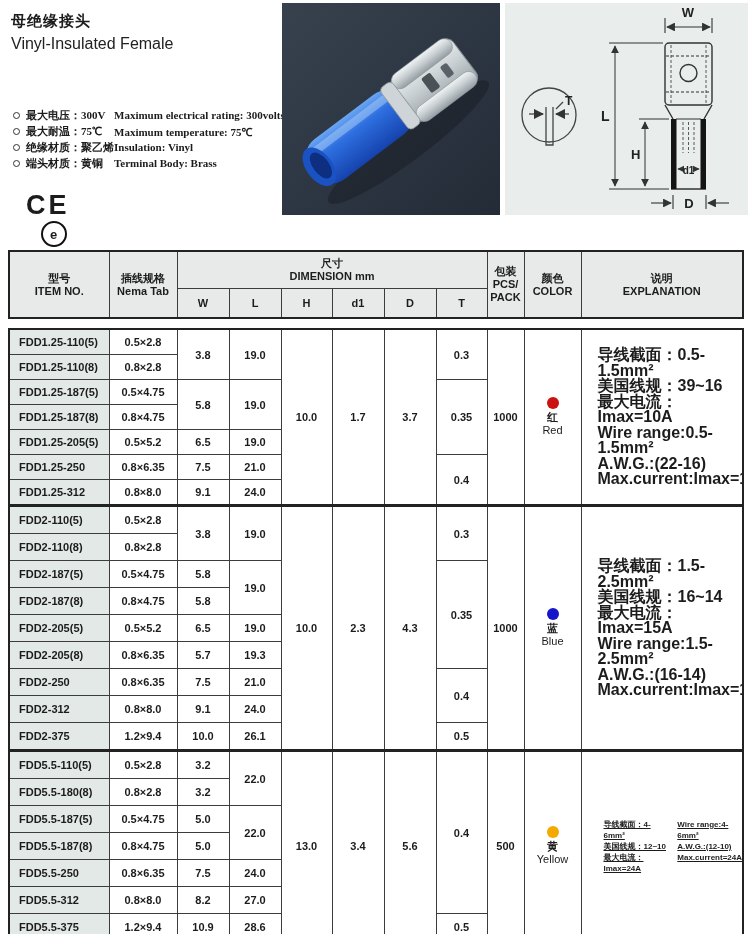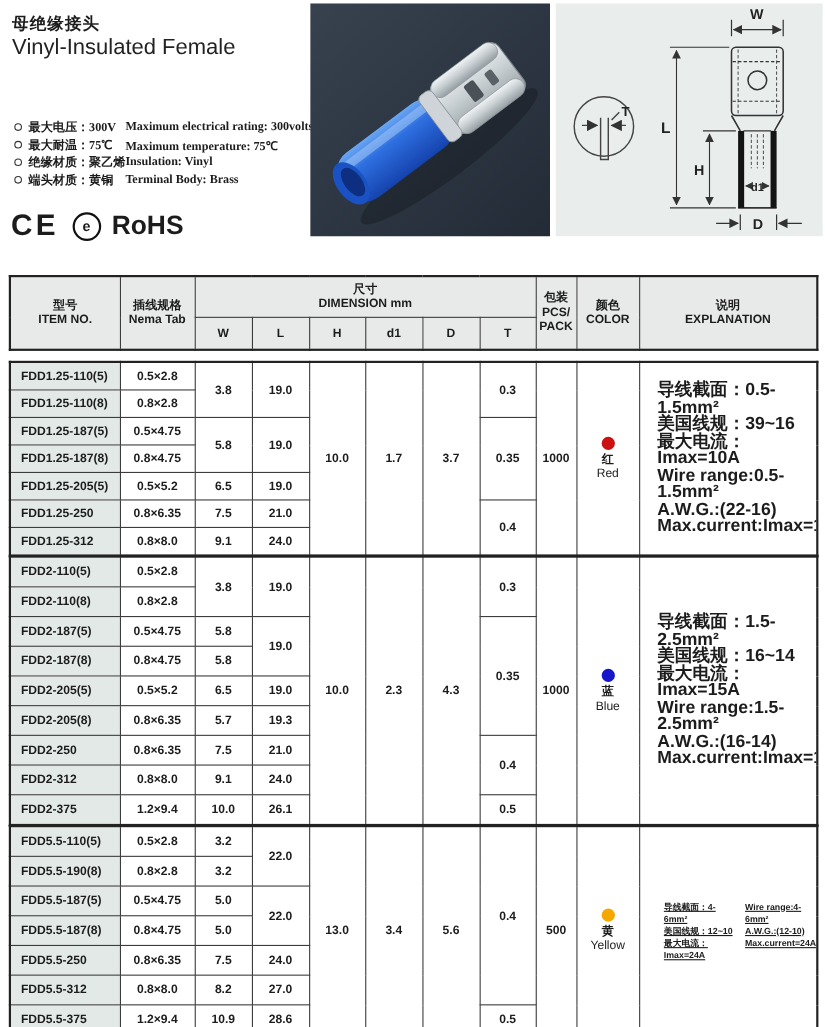--- a/index.html
+++ b/index.html
@@ -1,27 +1,27 @@
 <!DOCTYPE html>
 <html><head>
 <meta charset="utf-8">
 <style>
   html,body{margin:0;padding:0;background:#fff;}
   .page{position:relative;width:750px;height:934px;background:#fff;overflow:hidden;
         font-family:"Liberation Sans","DejaVu Sans",sans-serif;color:#1c1c1c;}
   
   .title-block{position:absolute;left:11px;top:12px;}
   .title-cn{font-size:15px;font-weight:bold;letter-spacing:1px;}
-  .title-en{font-size:20px;line-height:25px;color:#222;}
+  .title-en{font-size:16px;line-height:25px;color:#222;}
   .spec-list{position:absolute;left:13px;top:107px;}
   .spec-row{display:flex;align-items:center;height:16px;margin-bottom:0px;font-family:Liberation Serif, serif;}
   .bullet{display:inline-block;width:5px;height:5px;border:1.6px solid #333;border-radius:50%;margin-right:6px;flex:0 0 auto;}
   .spec-cn{font-size:11px;font-weight:bold;width:88px;}
   .spec-en{font-size:11px;font-weight:bold;}
-  .cert-row{position:absolute;left:10px;top:190px;display:flex;align-items:center;}
+  .cert-row{position:absolute;left:10px;top:190px;display:flex;align-items:center;flex-direction:column;}
   .ce{font-size:27px;font-weight:bold;letter-spacing:3px;}
   .cert-circle{width:22px;height:22px;border:2px solid #111;border-radius:50%;margin-left:12px;
                display:flex;align-items:center;justify-content:center;}
   .cert-e{font-size:13px;font-weight:bold;}
   .rohs{font-size:24px;font-weight:bold;margin-left:10px;}
   .photo{position:absolute;left:282px;top:3px;width:218px;height:212px;}
   .drawing{position:absolute;left:505px;top:3px;width:243px;height:212px;}
   
   .table-area{position:absolute;left:8px;top:250px;width:734px;}
   table{border-collapse:collapse;table-layout:fixed;width:734px;}
@@ -458,21 +458,21 @@
             </div>
             <div>
               <div class="expl-line">Wire range:4-6mm²</div>
               <div class="expl-line">A.W.G.:(12-10)</div>
               <div class="expl-line">Max.current=24A</div>
             </div>
           </div>
         </td>
       </tr>
       <tr>
-        <td class="item">FDD5.5-190(8)</td>
+        <td class="item">FDD5.5-180(8)</td>
         <td>0.8×2.8</td>
         <td>3.2</td>
       </tr>
       <tr>
         <td class="item">FDD5.5-187(5)</td>
         <td>0.5×4.75</td>
         <td>5.0</td>
         <td rowspan="2">22.0</td>
       </tr>
       <tr>

